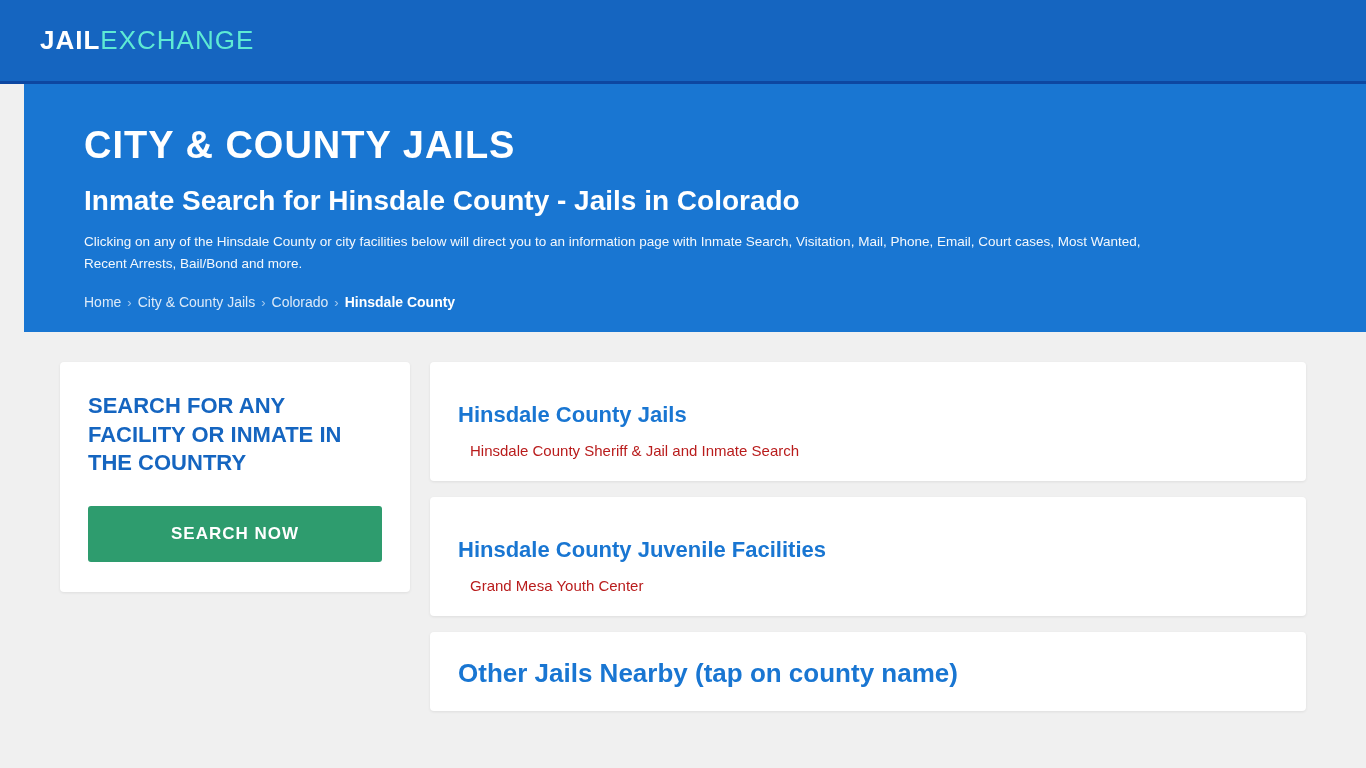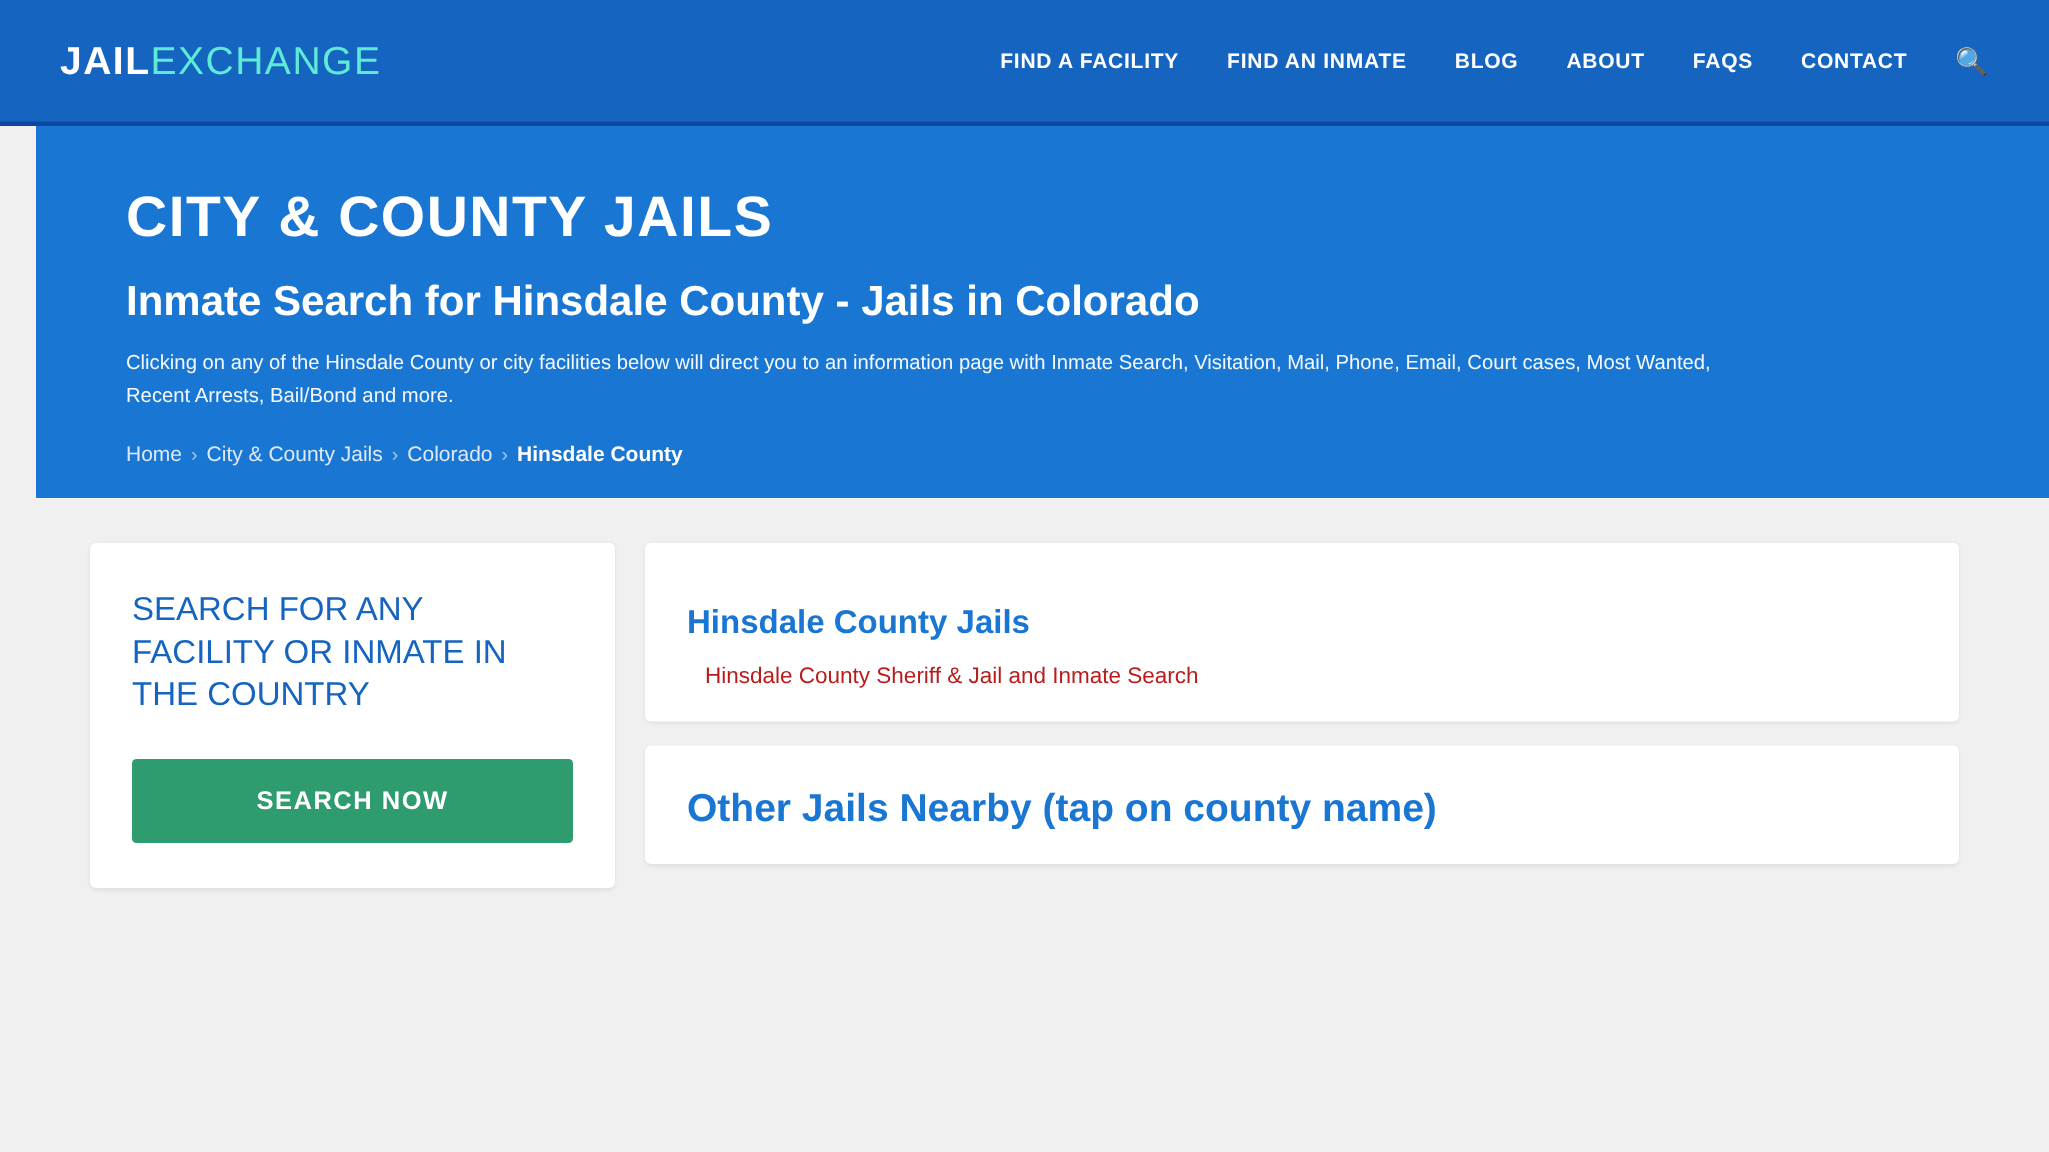--- a/index.html
+++ b/index.html
@@ -109,21 +109,21 @@
     .left-panel {
       width: 350px;
       min-width: 350px;
       background: #fff;
       border-radius: 4px;
       padding: 30px 28px;
       box-shadow: 0 1px 3px rgba(0,0,0,0.08);
     }
     .search-promo-text {
       font-size: 22px;
-      font-weight: 400;
+      font-weight: 700;
       color: #1565c0;
       text-transform: uppercase;
       line-height: 1.3;
       margin-bottom: 28px;
     }
     .search-now-btn {
       display: block;
       width: 100%;
       background: #2e9c6e;
       color: #fff;
@@ -178,31 +178,20 @@
     }
   </style>
 </head>
 <body>
 
 <nav class="navbar">
   <div class="logo">
     <span class="logo-jail">JAIL</span>
       <span class="logo-exchange">EXCHANGE</span>
   </div>
-  <ul class="nav-links">
-    <li><a href="#">FIND A FACILITY</a></li>
-    <li><a href="#">FIND AN INMATE</a></li>
-    <li><a href="#">BLOG</a></li>
-    <li><a href="#">ABOUT</a></li>
-    <li><a href="#">FAQs</a></li>
-    <li><a href="#">CONTACT</a></li>
-    <li>
-      <span class="search-icon-nav">🔍</span>
-    </li>
-  </ul>
 </nav>
 
 <div class="hero">
   <h1 class="hero-title">CITY &amp; COUNTY JAILS</h1>
   <h2 class="hero-subtitle">Inmate Search for Hinsdale County - Jails in Colorado</h2>
   <p class="hero-desc">Clicking on any of the Hinsdale County or city facilities below will direct you to an information page with Inmate Search, Visitation, Mail, Phone, Email, Court cases, Most Wanted, Recent Arrests, Bail/Bond and more.</p>
   <div class="breadcrumb">
     <a href="#">Home</a>
     <span class="sep">›</span>
     <a href="#">City &amp; County Jails</a>
@@ -220,19 +209,23 @@
     <button class="search-now-btn">SEARCH NOW</button>
   </div>
 
   <div class="right-panel">
 
     <div class="facility-card">
       <div class="facility-card-title">Hinsdale County Jails</div>
       <div class="facility-card-subtitle">Hinsdale County Sheriff &amp; Jail and Inmate Search</div>
     </div>
 
+    <div class="facility-card">
+      <div class="facility-card-title">Hinsdale County Juvenile Facilities</div>
+      <div class="facility-card-subtitle">Grand Mesa Youth Center</div>
+    </div>
 
     <div class="facility-card-last">
       <div class="facility-card-last-title">Other Jails Nearby (tap on county name)</div>
     </div>
 
   </div>
 </div>
 
 </body></html>

